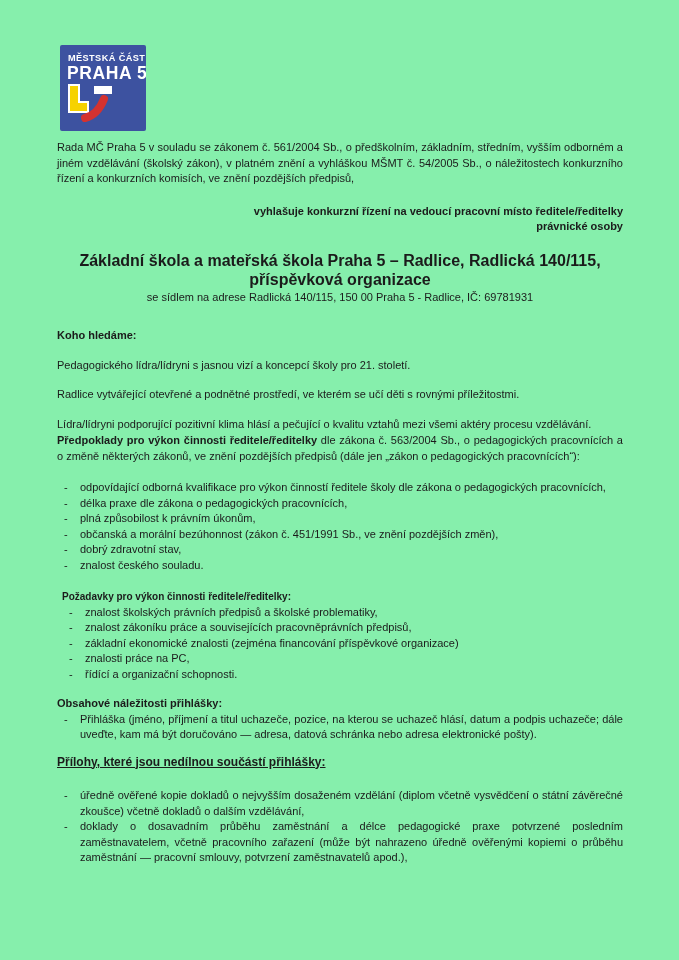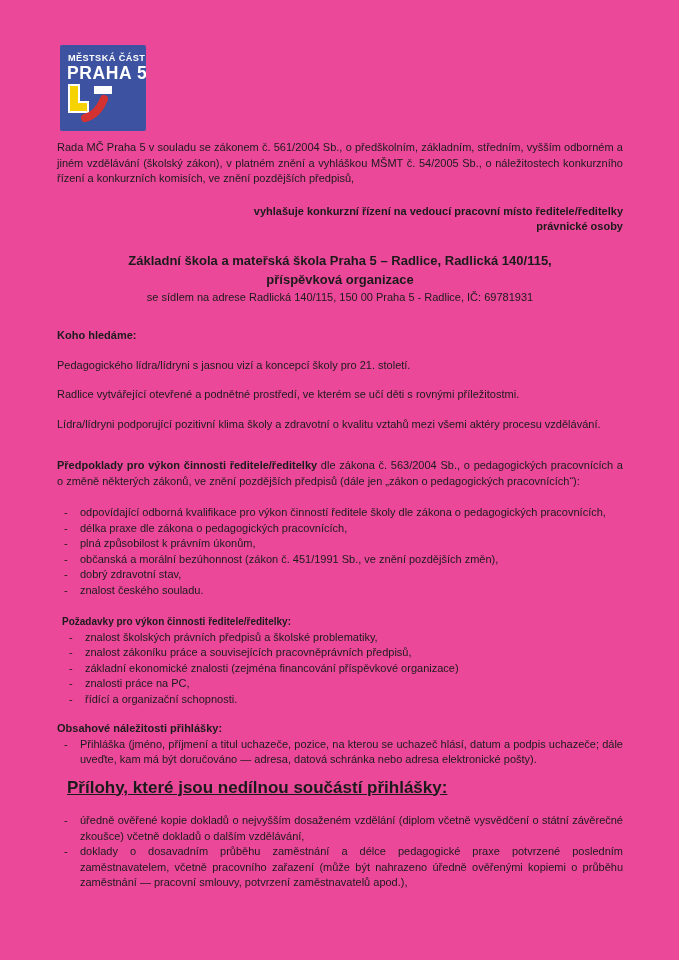--- a/index.html
+++ b/index.html
@@ -6,50 +6,50 @@
   html, body { background:#ffffff; }
   body {
     width:679px; height:960px;
     font-family:"Liberation Sans","DejaVu Sans",sans-serif;
     color:#1b1b1b;
     overflow:hidden;
   }
   .page {
     width:679px; height:960px;
     padding:45px 56px 0 57px;
-    background:#ec4899;
+    background:#86efac;
     overflow:hidden;
   }
   .logo-wrap { margin-left:3px; margin-bottom:9px; width:86px; height:86px; }
   p, li { font-size:11px; line-height:15.5px; }
   .just { text-align:justify; }
   .center { text-align:right; }
   .bold { font-weight:bold; }
   .intro { margin-top:0; }
   .announce { margin-top:17px; }
   .school-title {
     margin-top:16px;
-    font-size:13px; line-height:19px;
+    font-size:16px; line-height:19px;
     font-weight:bold; text-align:center;
   }
   .school-address { text-align:center; margin-top:1px; }
   .h-koho { margin-top:23px; font-size:11px; line-height:15.5px; font-weight:bold; }
   .koho-par { margin-top:14px; }
-  .predpoklady-par { margin-top:26px; }
+  .predpoklady-par { margin-top:1px; }
   ul.dash { list-style:none; }
   ul.dash li { position:relative; padding-left:23px; text-align:justify; }
   ul.dash li::before { content:"-"; position:absolute; left:7px; top:0; }
   .list-predpoklady { margin-top:16px; }
   .sec-pozadavky { margin-top:16px; margin-left:5px; }
   .sec-pozadavky .sec-heading { font-weight:bold; font-size:10px; line-height:15.5px; }
   .sec-obsahove { margin-top:14px; }
   .sec-obsahove .sec-heading { font-weight:bold; font-size:11px; line-height:15.5px; }
   .prilohy-heading {
-    margin-top:12px; margin-left:10px;
-    font-size:17px; line-height:15.5px;
+    margin-top:12px; margin-left:0;
+    font-size:12px; line-height:15.5px;
     text-decoration:underline;
   }
   .list-prilohy { margin-top:18px; }
   .list-prilohy li { padding-left:26px; }
   .list-prilohy li::before { left:7px; }
 </style>
 </head>
 <body>
 
 <div class="page">
@@ -79,21 +79,21 @@
   <p class="school-address">se sídlem na adrese Radlická 140/115, 150 00 Praha 5 - Radlice, IČ: 69781931</p>
 
   <h2 class="h-koho">Koho hledáme:</h2>
 
   <div>
 
       <p class="just koho-par">Pedagogického lídra/lídryni s jasnou vizí a koncepcí školy pro 21. století.</p>
 
       <p class="just koho-par">Radlice vytvářející otevřené a podnětné prostředí, ve kterém se učí děti s rovnými příležitostmi.</p>
 
-      <p class="just koho-par">Lídra/lídryni podporující pozitivní klima školy a zdravotní o kvalitu vztahů mezi všemi aktéry procesu vzdělávání.</p>
+      <p class="just koho-par">Lídra/lídryni podporující pozitivní klima hlásí a pečující o kvalitu vztahů mezi všemi aktéry procesu vzdělávání.</p>
     </div>
 
   <p class="just predpoklady-par"><strong>Předpoklady pro výkon činnosti ředitele/ředitelky</strong><span> dle zákona č. 563/2004 Sb., o pedagogických pracovnících a o změně některých zákonů, ve znění pozdějších předpisů (dále jen „zákon o pedagogických pracovnících“):</span></p>
 
   <ul class="dash list-predpoklady">
 
       <li>odpovídající odborná kvalifikace pro výkon činností ředitele školy dle zákona o pedagogických pracovnících,</li>
 
       <li>délka praxe dle zákona o pedagogických pracovnících,</li>
 

